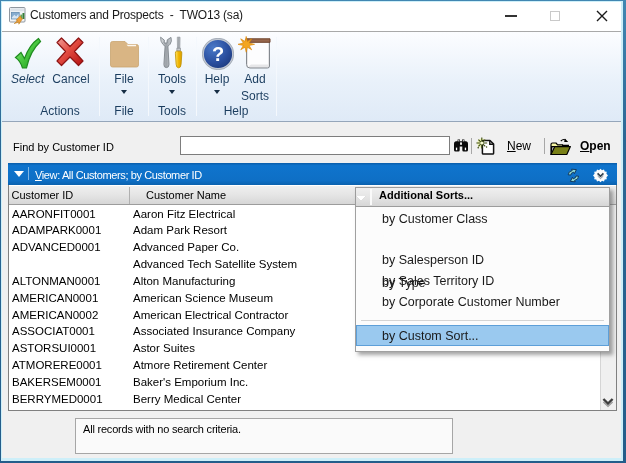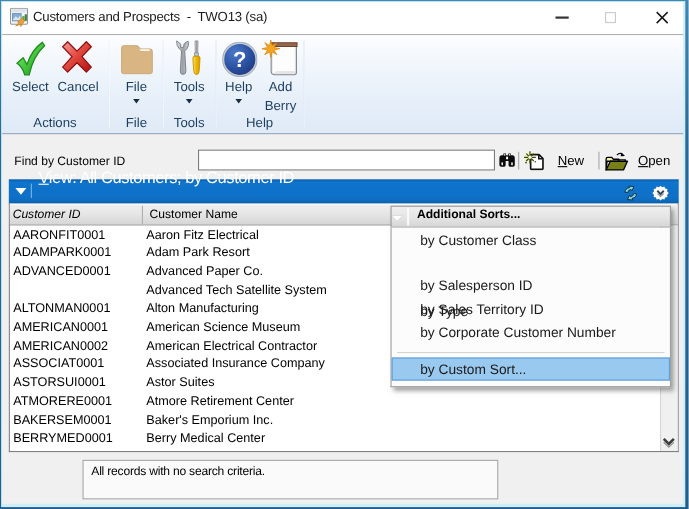--- a/index.html
+++ b/index.html
@@ -14,21 +14,21 @@
 .rsep{top:37px;height:79px;width:1px;background:#c8d7e8;border-right:1px solid #f4f8fd;}
 .rlabel{font-size:12px;color:#1b3d5f;text-align:center;white-space:nowrap;}
 .glabel{font-size:12px;color:#1b3d5f;text-align:center;white-space:nowrap;}
 .darr{width:0;height:0;border-left:3.5px solid transparent;border-right:3.5px solid transparent;border-top:4px solid #152c44;}
 #findlabel{left:13px;top:141px;font-size:11px;color:#000;}
 #findinput{left:180px;top:136px;width:270px;height:19px;background:#fff;border:1px solid #7d7d7d;}
 .toolsep{top:138px;width:1px;height:16px;background:#a7a7a7;}
 .linktext{font-size:12px;color:#000;}
 .linktext u{text-decoration:underline;}
 #viewbar{left:8px;top:163px;width:609px;height:23px;border-bottom:1px solid #0a5193;background:linear-gradient(#0a5da9 0%, #0f74cd 12%, #0e6fc5 80%, #0a61ae 100%);}
-#viewtext{left:35px;top:153px;font-size:15px;color:#fff;letter-spacing:-0.38px;}
+#viewtext{left:35px;top:169px;font-size:11px;color:#fff;letter-spacing:-0.38px;}
 #vtri{left:14px;top:171px;width:0;height:0;border-left:5px solid transparent;border-right:5px solid transparent;border-top:6px solid #fff;}
 #vsep{left:28px;top:167px;width:1px;height:13px;background:#7db4e4;}
 #table{left:8px;top:185px;width:609px;height:226px;background:#fff;border:1px solid #808080;border-top:none;}
 #thead{left:9px;top:186px;width:607px;height:19px;background:linear-gradient(#efefef,#e5e5e5 50%,#d6d6d6);border-bottom:1px solid #9c9c9c;}
 .hsep{top:187px;width:1px;height:17px;background:#b0b0b0;}
 .htext{top:188.5px;font-size:11px;color:#000;white-space:nowrap;}
 .row{font-size:11.5px;color:#000;white-space:nowrap;height:17px;}
 #scroll{left:600px;top:205px;width:16px;height:205px;background:#f0f0f0;border-left:1px solid #d5d5d5;}
 #statusbox{left:75px;top:418px;width:378px;height:36px;background:#fafafa;border:1px solid #a6a6a6;}
 #statustext{left:83px;top:422.5px;font-size:11px;letter-spacing:-0.2px;color:#000;}
@@ -75,34 +75,34 @@
 <svg class="abs" style="left:13px;top:37px" width="29" height="33" viewBox="0 0 29 33">
   <defs>
       <linearGradient id="gg" x1="0" y1="0" x2="1" y2="1">
     <stop offset="0" stop-color="#a6ec91"></stop>
         <stop offset="0.45" stop-color="#4ecb44"></stop>
         <stop offset="1" stop-color="#129512"></stop>
   </linearGradient>
     </defs>
   <path d="M2.5 20.5 L8 15.5 L11.5 21.5 C14.5 13 19 6 25.5 1.5 L27.5 4.5 C21 10.5 16 19 13.5 31 L9.5 31 C8 26 5.5 22.5 2.5 20.5 Z" fill="url(#gg)" stroke="#1f8c1f" stroke-width="1.2"></path>
 </svg>
-<div class="abs rlabel" style="left:11px;top:72px;width:30px;">Select</div>
+<div class="abs rlabel" style="left:11px;top:72px;width:30px;font-style:italic;">Select</div>
 
 <svg class="abs" style="left:54px;top:36px" width="32" height="34" viewBox="0 0 32 34">
   <defs>
       <linearGradient id="gr" x1="0" y1="0" x2="1" y2="1">
     <stop offset="0" stop-color="#f2a09a"></stop>
         <stop offset="0.45" stop-color="#e24b41"></stop>
         <stop offset="1" stop-color="#b30f0f"></stop>
   </linearGradient>
     </defs>
   <path d="M3 6.5 L7.5 2 L16 10.5 L24.5 2 L29 6.5 L20.5 15.5 L29 25 L24.5 29.5 L16 21 L7.5 29.5 L3 25 L11.5 15.5 Z" fill="url(#gr)" stroke="#8e1414" stroke-width="1.2" stroke-linejoin="round"></path>
 </svg>
 <div class="abs rlabel" style="left:52px;top:72px;width:38px;">Cancel</div>
-<div class="abs glabel" style="left:10px;top:104px;width:80px;">Actions</div>
+<div class="abs glabel" style="left:20px;top:104px;width:80px;">Actions</div>
 
 <svg class="abs" style="left:109px;top:39px" width="31" height="30" viewBox="0 0 31 30">
   <path d="M1.5 4.5 Q1.5 2.5 3.5 2.5 L16 2.5 L19 5.5 L27.5 5.5 Q29.5 5.5 29.5 7.5 L29.5 26 Q29.5 28 27.5 28 L3.5 28 Q1.5 28 1.5 26 Z" fill="#d9b584" stroke="#c9a570" stroke-width="0.8"></path>
   <path d="M17.5 5.8 L27 5.8 L27 7.3 L19 7.3 Z" fill="#fdf8ef"></path>
 </svg>
 <div class="abs rlabel" style="left:104px;top:72px;width:40px;">File</div>
 <div class="abs darr" style="left:120.5px;top:90px;"></div>
 <div class="abs glabel" style="left:100px;top:104px;width:48px;">File</div>
 
 <svg class="abs" style="left:157px;top:36px" width="28" height="35" viewBox="0 0 28 35">
@@ -143,21 +143,21 @@
 <div class="abs darr" style="left:213.5px;top:90px;"></div>
 <div class="abs glabel" style="left:196px;top:104px;width:80px;">Help</div>
 
 <svg class="abs" style="left:238px;top:36px" width="33" height="34" viewBox="0 0 33 34">
   <path d="M8.5 4.5 L31.5 4.5 L31.5 30 Q31.5 32 29.5 32 L12 32 Q8.5 32 8.5 28.5 Z" fill="#e6e6e8" stroke="#84898f" stroke-width="1"></path>
   <path d="M10 6 L30 6 L30 28.5 L13 28.5 Q10 31 10 31 Z" fill="#fdfdfe"></path>
   <path d="M8 2.8 L32 2.8 L32 6.3 L8 6.3 Z" fill="#96664c" stroke="#6e432c" stroke-width="1"></path>
   <path d="M8.2 0.4 L9.4 5.4 L13.7 2.8 L11.1 7.1 L16.6 8.3 L11.1 9.5 L13.7 13.8 L9.4 11.2 L8.2 16.2 L7.0 11.2 L2.7 13.8 L5.3 9.5 L-0.2 8.3 L5.3 7.1 L2.7 2.8 L7.0 5.4 Z" fill="#f3a51f" stroke="#d98200" stroke-width="0.6" stroke-linejoin="round"></path>
 </svg>
 <div class="abs rlabel" style="left:236px;top:72px;width:38px;">Add</div>
-<div class="abs rlabel" style="left:236px;top:89px;width:38px;">Berry</div>
+<div class="abs rlabel" style="left:236px;top:89px;width:38px;">Sorts</div>
 
 <div class="abs" id="findlabel">Find by Customer ID</div>
 <div class="abs" id="findinput"></div>
 <svg class="abs" style="left:453px;top:139px" width="16" height="13" viewBox="0 0 16 13">
   <path d="M1 5 Q1 2.2 3.2 2.2 L4.6 2.2 L4.6 0.6 L7 0.6 L7 2.2 L9 2.2 L9 0.6 L11.4 0.6 L11.4 2.2 L12.8 2.2 Q15 2.2 15 5 L15 11 Q15 12.6 13.4 12.6 L10.6 12.6 Q9.3 12.6 9.3 11 L9.3 7.4 L6.7 7.4 L6.7 11 Q6.7 12.6 5.4 12.6 L2.6 12.6 Q1 12.6 1 11 Z" fill="#0a0a0a"></path>
   <rect x="7.1" y="3.4" width="1.8" height="2.4" fill="#fff"></rect>
   <rect x="5.2" y="1.2" width="1.2" height="1.2" fill="#fff"></rect>
   <rect x="9.7" y="1.2" width="1.2" height="1.2" fill="#fff"></rect>
   <rect x="2.9" y="8.6" width="1.3" height="2.6" fill="#fff"></rect>
   <rect x="11.8" y="8.6" width="1.3" height="2.6" fill="#fff"></rect>
@@ -174,41 +174,41 @@
 </svg>
 <div class="abs linktext" style="left:507px;top:139px;"><u>N</u>ew</div>
 <div class="abs toolsep" style="left:544px;"></div>
 <svg class="abs" style="left:549px;top:138px" width="23" height="18" viewBox="0 0 23 18">
   <path d="M11.8 3 Q14.2 0.6 16.6 2" fill="none" stroke="#000" stroke-width="1.1"></path>
   <path d="M15.9 0.6 L19.2 3.9 L15.2 4.1 Z" fill="#000"></path>
   <path d="M2 16.5 L2 6.6 Q2 5 3.5 5 L7 5 L8.6 6.8 L13.6 6.8 L13.6 8.6 L2.9 8.6 Z" fill="#f6f6a4" stroke="#000" stroke-width="1.2" stroke-linejoin="round"></path>
   <path d="M13 7.4 L19.4 7.4 L19.4 8.6" fill="none" stroke="#000" stroke-width="1.2"></path>
   <path d="M2 16.5 L5.8 8.6 L21.4 8.6 L17.8 16.5 Z" fill="#798018" stroke="#000" stroke-width="1.2" stroke-linejoin="round"></path>
 </svg>
-<div class="abs linktext" style="left:580px;top:139px;"><u>O</u>pen</div>
+<div class="abs linktext" style="left:580px;top:139px;font-weight:bold;"><u>O</u>pen</div>
 
 <div class="abs" id="viewbar"></div>
 <div class="abs" id="vtri"></div>
 <div class="abs" id="vsep"></div>
 <div class="abs" id="viewtext"><u>V</u>iew: All Customers; by Customer ID</div>
 <svg class="abs" style="left:566px;top:168px" width="15" height="15" viewBox="0 0 15 15">
   <path d="M2.2 6.8 Q2.2 3.4 6.2 2.6 L5.6 1.2 L10.4 1.6 L8.4 5.6 L7.6 4.2 Q4.8 4.8 4.8 7 Z" fill="#8ad4d0" stroke="#0d2f52" stroke-width="0.9" stroke-linejoin="round"></path>
   <path d="M12.6 8.2 Q12.6 11.6 8.6 12.4 L9.2 13.8 L4.4 13.4 L6.4 9.4 L7.2 10.8 Q10 10.2 10 8 Z" fill="#8ad4d0" stroke="#0d2f52" stroke-width="0.9" stroke-linejoin="round"></path>
 </svg>
 <svg class="abs" style="left:593px;top:168px" width="15" height="15" viewBox="0 0 15 15">
   <path d="M7.5 0.8 L9 2.2 L11 1.6 L11.7 3.4 L13.8 3.8 L13.4 5.8 L15 7.5 L13.4 9.2 L13.8 11.2 L11.7 11.6 L11 13.4 L9 12.8 L7.5 14.2 L6 12.8 L4 13.4 L3.3 11.6 L1.2 11.2 L1.6 9.2 L0 7.5 L1.6 5.8 L1.2 3.8 L3.3 3.4 L4 1.6 L6 2.2 Z" fill="#fcfcfc"></path>
   <path d="M4.6 5.4 L7.5 8.4 L10.4 5.4" fill="none" stroke="#33424f" stroke-width="1.7"></path>
   <path d="M4.6 8 L7.5 10.6 L10.4 8" fill="none" stroke="#33424f" stroke-width="1" opacity="0.55"></path>
 </svg>
 
 <div class="abs" id="table"></div>
 <div class="abs" id="thead"></div>
-<div class="abs htext" style="left:11.5px;font-style:italic;">Customer ID</div>
+<div class="abs htext" style="left:11.5px;">Customer ID</div>
 <div class="abs hsep" style="left:129px;"></div>
-<div class="abs htext" style="left:136px;">Customer Name</div>
+<div class="abs htext" style="left:146px;">Customer Name</div>
 <div class="abs" id="rows" style="left:9px;top:205px;width:591px;height:202px;overflow:hidden;padding-left:40px;">
 <div class="row" style="position:absolute;left:3px;top:2.5px">AARONFIT0001</div>
 <div class="row" style="position:absolute;left:124px;top:2.5px">Aaron Fitz Electrical</div>
 <div class="row" style="position:absolute;left:3px;top:19.34px">ADAMPARK0001</div>
 <div class="row" style="position:absolute;left:124px;top:19.34px">Adam Park Resort</div>
 <div class="row" style="position:absolute;left:3px;top:36.18px">ADVANCED0001</div>
 <div class="row" style="position:absolute;left:124px;top:36.18px">Advanced Paper Co.</div>
 <div class="row" style="position:absolute;left:124px;top:53.019999999999996px">Advanced Tech Satellite System</div>
 <div class="row" style="position:absolute;left:3px;top:69.86px">ALTONMAN0001</div>
 <div class="row" style="position:absolute;left:124px;top:69.86px">Alton Manufacturing</div>

